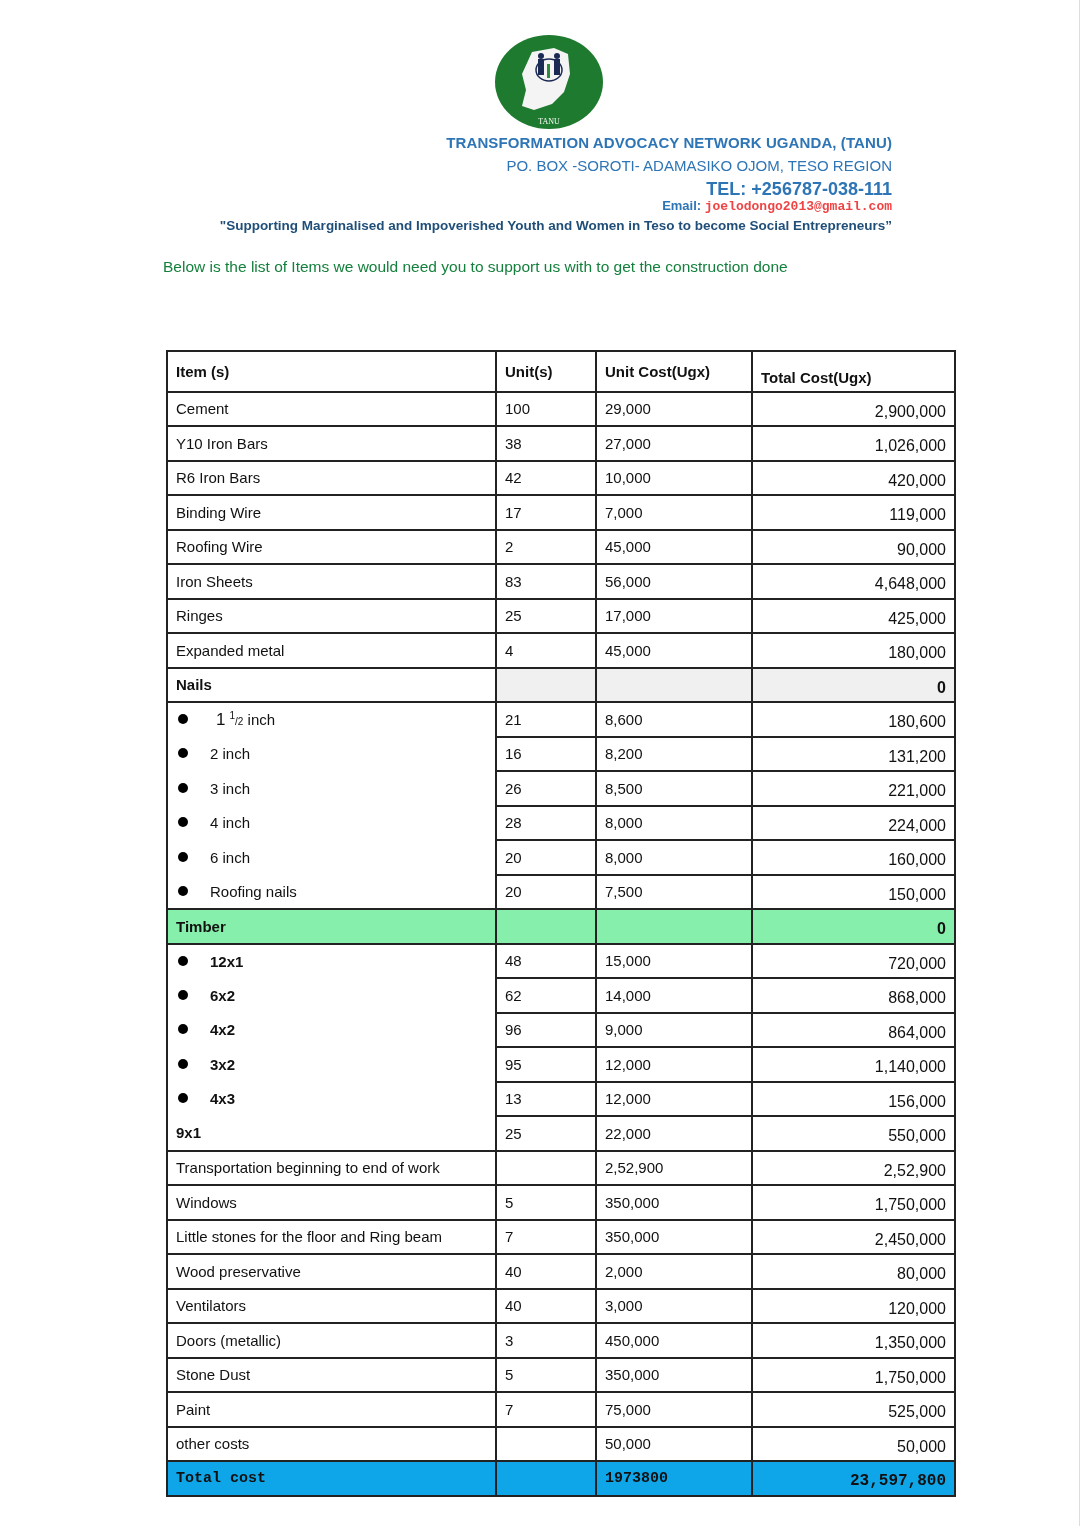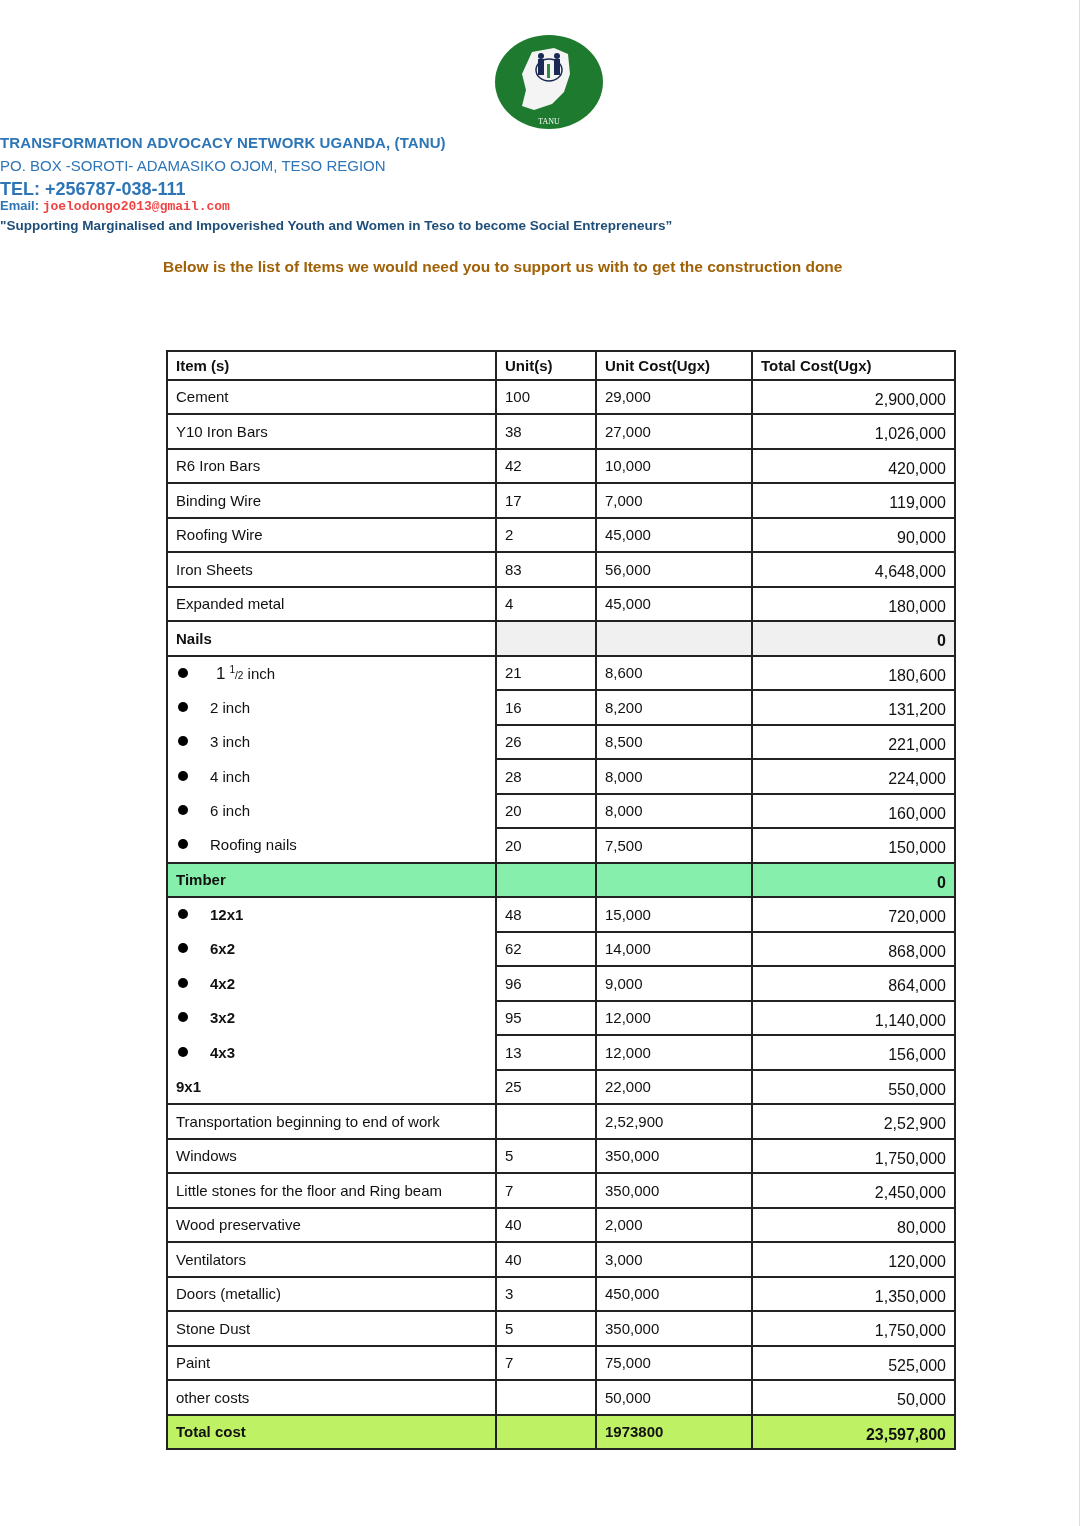--- a/index.html
+++ b/index.html
@@ -2,49 +2,49 @@
 <html><head>
 <meta charset="utf-8">
 <style>
   html, body { margin: 0; padding: 0; }
   body {
     width: 1080px; height: 1526px; background: #ffffff; position: relative; overflow: hidden;
     font-family: "Liberation Sans", sans-serif; color: #111;
   }
   .page-edge { position: absolute; right: 0; top: 0; width: 1px; height: 1526px; background: #dddddd; }
   .logo { position: absolute; left: 494px; top: 34px; width: 110px; height: 96px; }
-  .header { position: absolute; left: 0; width: 892px; text-align: left; }
+  .header { position: absolute; left: 0; width: 892px; text-align: right; }
   .org-name { top: 134px; font-size: 15px; font-weight: bold; color: #2e75b6; letter-spacing: 0.1px; }
   .org-address { top: 157px; font-size: 15px; color: #2e75b6; }
   .org-tel { top: 179px; font-size: 18px; font-weight: bold; color: #2e75b6; }
   .org-email { top: 198px; font-size: 13px; color: #2e75b6; font-weight: bold; }
   .org-email .val { color: #ef4444; font-family: Liberation Mono, monospace; }
   .org-motto { top: 218px; font-size: 13.5px; font-weight: bold; color: #1f4e79; }
-  .intro { position: absolute; left: 163px; top: 258px; font-size: 15.5px; color: #a16207; font-weight: bold; }
+  .intro { position: absolute; left: 163px; top: 258px; font-size: 15.5px; color: #15803d; }
 
   table.budget {
     position: absolute; left: 166px; top: 350px; width: 790px;
     border-collapse: collapse; font-size: 15px;
   }
   table.budget td {
     border: 2px solid #222; height: 26.5px; padding: 0 8px; vertical-align: middle; line-height: 1;
   }
   table.budget td.c-item { width: 311px; }
   table.budget td.c-units { width: 82px; }
   table.budget td.c-unitcost { width: 138px; }
   table.budget td.c-total { text-align: right; padding-top: 6px; font-size: 16px; }
   tr.head td { font-weight: bold; border-radius: 9px; }
-  tr.head td.c-total { text-align: left; padding-top: 0; font-size: 15px; }
+  tr.head td.c-total { text-align: left; padding-top: 12px; font-size: 15px; }
   tr.group td { font-weight: bold; }
   tr.group td.gray { background: #f0f0f0; }
   tr.group.full-gray td { background: #86efac; }
   tr.sub td.c-item { border-top: none; border-bottom: none; }
   tr.sub.last td.c-item { border-bottom: 2px solid #222; }
   tr.sub.bold-sub td.c-item { font-weight: bold; }
-  tr.total td { background: #bef264; font-weight: bold; }
+  tr.total td { background: #0ea5e9; font-weight: bold; font-family: Liberation Mono, monospace; }
   .bullet { display: inline-block; width: 10px; height: 10px; border-radius: 50%; background: #000; margin-right: 22px; margin-left: 2px; vertical-align: middle; position: relative; top: -2px; }
   .frac { font-size: 10px; vertical-align: super; }
   .frac-den { font-size: 10px; }
   .one { font-size: 17px; margin-left: 6px; margin-right: 4px; }
 </style>
 </head>
 <body>
 
 <div class="page-edge"></div>
 
@@ -106,20 +106,26 @@
         <td class="c-unitcost">45,000</td>
         <td class="c-total">90,000</td>
       </tr>
       <tr>
         <td class="c-item">Iron Sheets</td>
         <td class="c-units">83</td>
         <td class="c-unitcost">56,000</td>
         <td class="c-total">4,648,000</td>
       </tr>
       <tr>
+        <td class="c-item">Ringes</td>
+        <td class="c-units">25</td>
+        <td class="c-unitcost">17,000</td>
+        <td class="c-total">425,000</td>
+      </tr>
+      <tr>
         <td class="c-item">Expanded metal</td>
         <td class="c-units">4</td>
         <td class="c-unitcost">45,000</td>
         <td class="c-total">180,000</td>
       </tr>
       <tr class="group">
         <td class="c-item">Nails</td>
         <td class="c-units gray"></td>
         <td class="c-unitcost gray"></td>
         <td class="c-total gray">0</td>

